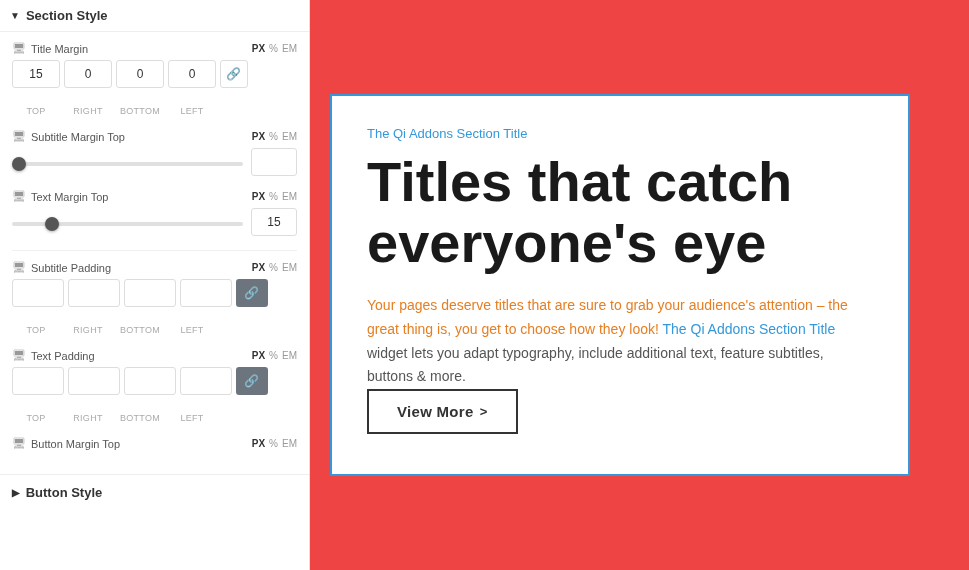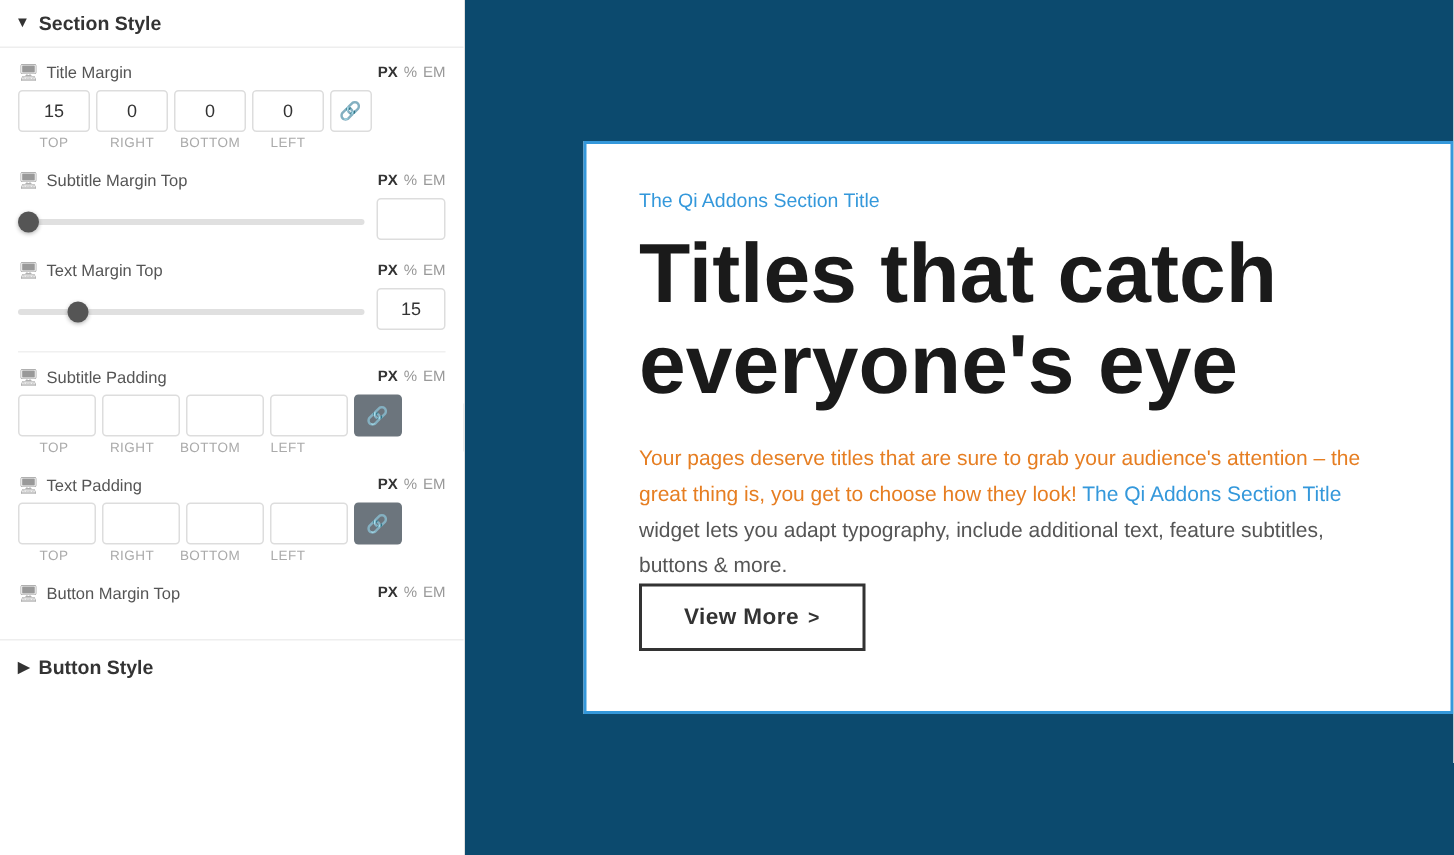--- a/index.html
+++ b/index.html
@@ -96,21 +96,21 @@
       display: flex;
       align-items: center;
       justify-content: center;
       cursor: pointer;
       font-size: 12px;
       color: #999;
     }
     .input-labels {
       display: flex;
       gap: 4px;
-      margin-top: 2px;
+      margin-top: 18px;
       align-items: flex-end;
     }
     .input-labels span {
       width: 48px;
       text-align: center;
       font-size: 9px;
       color: #aaa;
       letter-spacing: 0.3px;
       text-transform: uppercase;
     }
@@ -221,22 +221,23 @@
       font-size: 9px;
       color: #888;
       z-index: 10;
     }
 
     
     .right-area {
       flex: 1;
       display: flex;
       align-items: center;
-      justify-content: flex-end;
-      background: #0c4a6e;
+      justify-content: flex-start;
+      background: #ef4444;
+      padding: 20px;
     }
 
     .preview-box {
       background: #fff;
       border: 2px solid #3498db;
       padding: 30px 35px 40px;
       max-width: 580px;
       width: 100%;
     }
 

